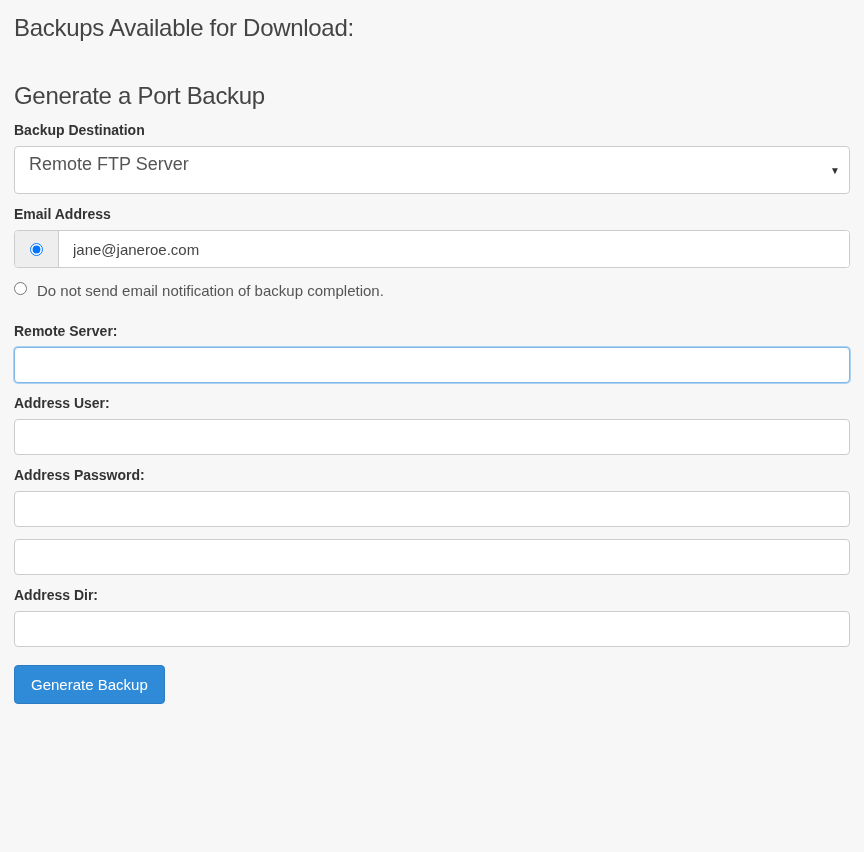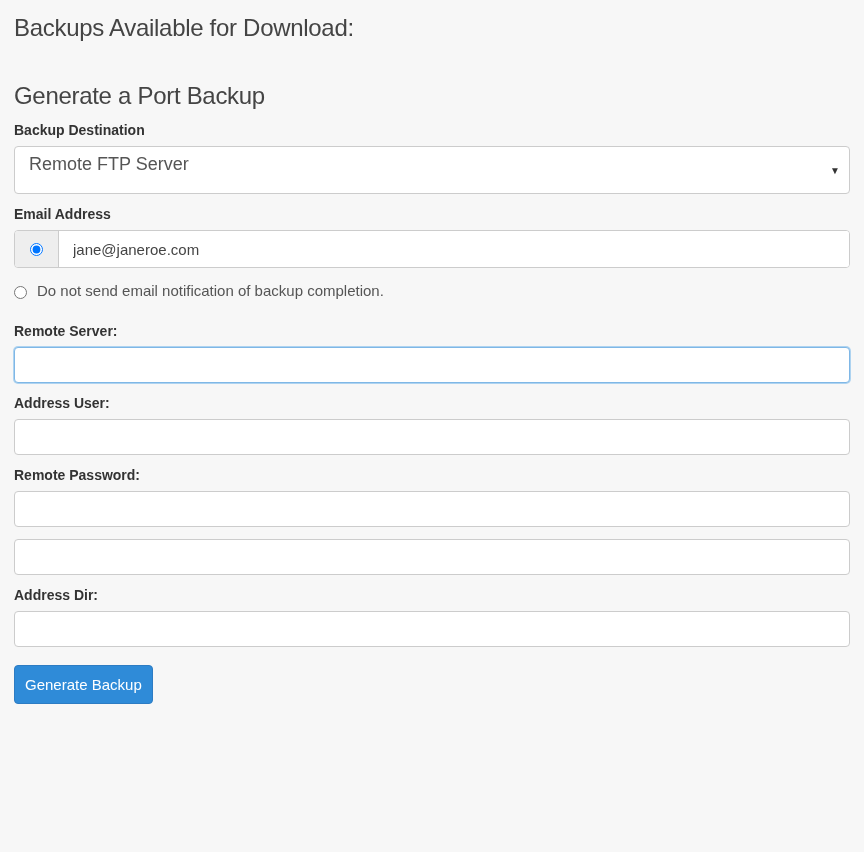--- a/index.html
+++ b/index.html
@@ -71,21 +71,21 @@
       flex: 1;
       border: none;
       padding: 0 14px;
       height: 36px;
       font-size: 15px;
       color: #444;
       outline: none;
     }
     .nosend-row {
       display: flex;
-      align-items: flex-end;
+      align-items: flex-start;
       gap: 10px;
       font-size: 15px;
       color: #555;
       margin-top: 14px;
       margin-bottom: 24px;
     }
     input.text {
       width: 100%;
       height: 36px;
       padding: 0 12px;
@@ -95,21 +95,21 @@
       border-radius: 4px;
       color: #333;
     }
     input.text.focused {
       border-color: #7fb7e6;
       box-shadow: 0 0 0 1px rgba(102,175,233,0.5);
       outline: none;
     }
     .btn {
       display: inline-block;
-      padding: 10px 10px;
+      padding: 10px 16px;
       font-size: 15px;
       color: #fff;
       background: #2f8bd8;
       border: 1px solid #2d7cc3;
       border-radius: 4px;
       cursor: pointer;
       margin-top: 6px;
     }
   </style>
 </head>
@@ -149,21 +149,21 @@
   <label class="lbl">Remote Server:</label>
   <input class="text focused" type="text" value="" style="">
 </div>
 
 <div class="field">
   <label class="lbl">Address User:</label>
   <input class="text" type="text" value="" style="">
 </div>
 
 <div class="field">
-  <label class="lbl">Remote Password:</label>
+  <label class="lbl">Address Password:</label>
   <input class="text" type="password" value="" style="">
 </div>
 
 <div class="field">
   <input class="text" type="text" value="" style="">
 </div>
 
 <div class="field">
   <label class="lbl">Address Dir:</label>
   <input class="text" type="text" value="" style="">

